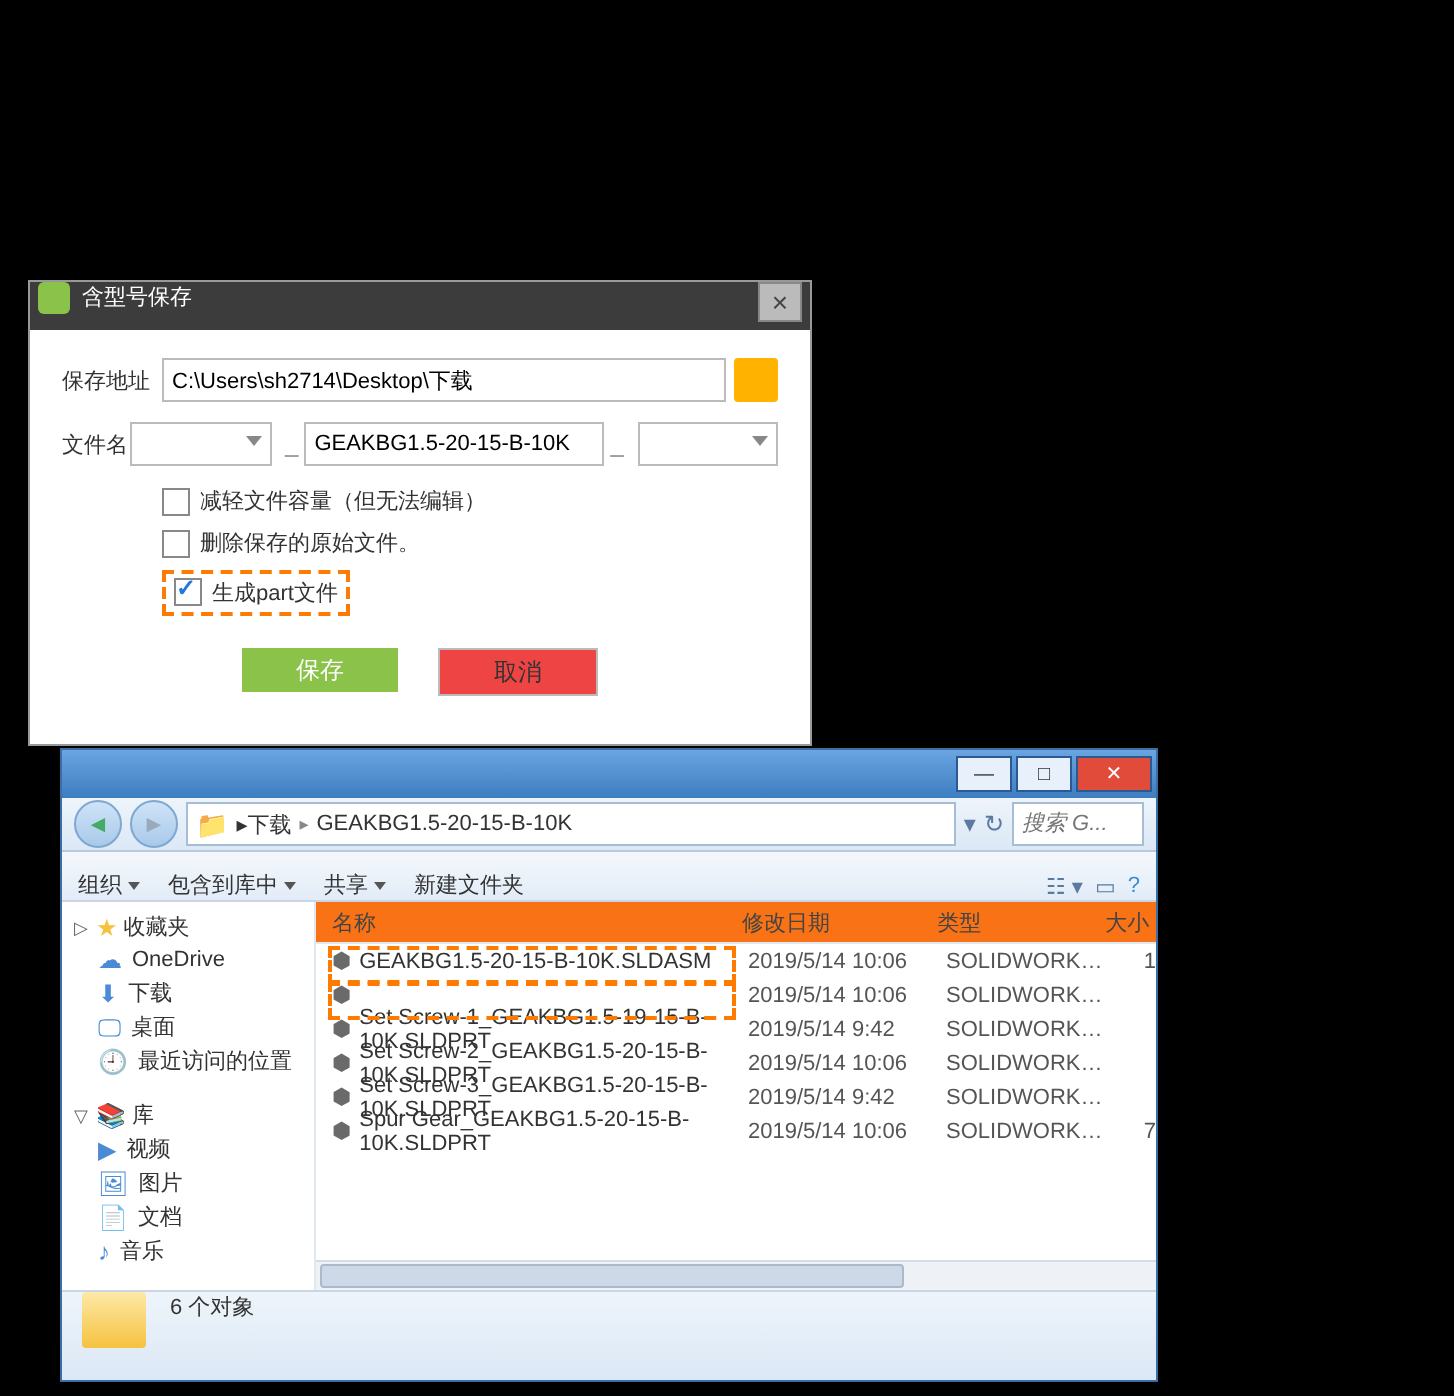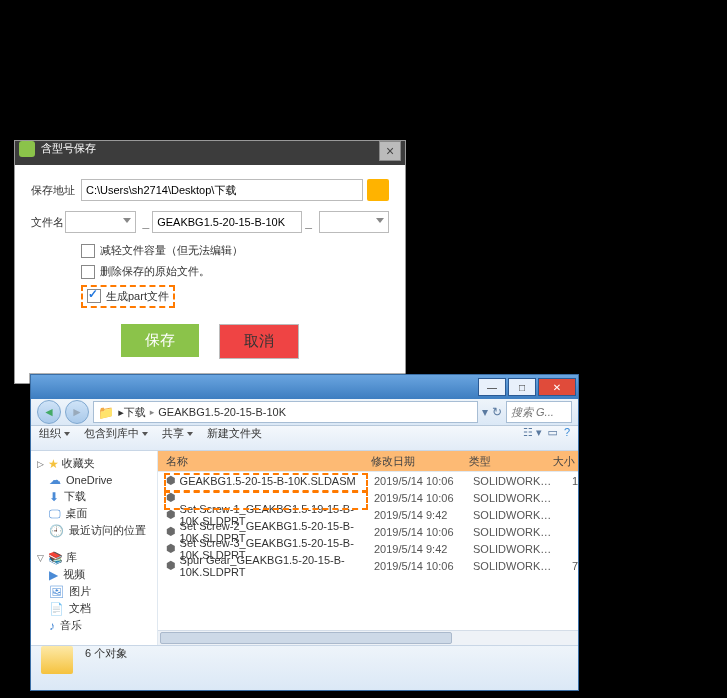--- a/index.html
+++ b/index.html
@@ -17,49 +17,49 @@
 .caret{position:absolute;right:4px;top:6px;border-left:4px solid transparent;border-right:4px solid transparent;border-top:5px solid #888}
 .sel1{width:70px;margin-right:4px}
 .dash{margin:0 3px;color:#888}
 .sel2{width:140px;padding:0 4px}
 .sel3{width:70px;margin-left:4px}
 .chk-row{margin-left:50px;display:flex;align-items:center;font-size:11px;margin-bottom:6px}
 .chk{width:12px;height:12px;border:1px solid #888;margin-right:5px;background:#fff;position:relative}
 .chk.checked::after{content:"✓";position:absolute;left:0;top:-3px;color:#2277dd;font-size:12px;font-weight:bold}
 .highlight-frame{border:2px dashed #ff7a00;padding:2px 4px;display:inline-flex;align-items:flex-start}
 .dlg-footer{display:flex;justify-content:center;gap:20px;margin-top:16px}
-.btn{width:78px;height:33px;display:flex;align-items:center;justify-content:center;font-size:15px;cursor:pointer}
+.btn{width:78px;height:22px;display:flex;align-items:center;justify-content:center;font-size:12px;cursor:pointer}
 .btn-save{background:#8bc34a;color:#fff}
 .btn-cancel{background:#ef4444;border:1px solid #bbb}
 
 .explorer{position:absolute;left:30px;top:374px;width:547px;background:#fff;border:1px solid #3a6ea5;box-shadow:0 0 0 1px rgba(0,0,0,.3)}
 .win-titlebar{height:24px;background:linear-gradient(#6aa5e0,#3d7dc0);display:flex;justify-content:flex-end;align-items:center;padding:0 2px}
 .win-btn{width:26px;height:16px;margin-left:2px;border:1px solid #2a5a95;background:#e8f0fb;display:flex;align-items:center;justify-content:center;font-size:10px;color:#333}
 .win-btn.close{background:#e04b3a;color:#fff;width:36px}
 .nav-row{height:26px;background:linear-gradient(#eef4fa,#dbe8f6);display:flex;align-items:center;padding:0 6px;gap:4px;border-bottom:1px solid #b8c9db}
 .nav-circle{width:22px;height:22px;border-radius:50%;background:linear-gradient(#cfe3f7,#a9c9ea);border:1px solid #7fa8d0;display:flex;align-items:center;justify-content:center;color:#4a6;font-size:12px}
 .nav-circle.fwd{color:#9ab}
 .crumb-bar{flex:1;height:20px;border:1px solid #a7bdd4;background:#fff;display:flex;align-items:center;padding:0 4px;font-size:11px}
 .folder-glyph{color:#f5c23e;margin-right:4px;font-size:13px}
 .crumb-sep{margin:0 4px;color:#888;font-size:9px}
 .search-box{width:56px;height:20px;border:1px solid #a7bdd4;background:#fff;font-size:11px;padding:0 4px;color:#999;font-style:italic}
-.toolbar{height:24px;background:linear-gradient(#f4f8fc,#e2ecf7);display:flex;align-items:flex-start;padding:0 8px;font-size:11px;gap:14px;border-bottom:1px solid #c8d6e6}
+.toolbar{height:24px;background:linear-gradient(#f4f8fc,#e2ecf7);display:flex;align-items:flex-end;padding:0 8px;font-size:11px;gap:14px;border-bottom:1px solid #c8d6e6}
 .tb-item{display:flex;align-items:center;gap:3px}
 .tb-caret{border-left:3px solid transparent;border-right:3px solid transparent;border-top:4px solid #555}
 .tb-right{margin-left:auto;display:flex;gap:6px;color:#5a7aa0}
 .explorer-body{display:flex;height:194px}
 .side-pane{width:126px;background:#fff;border-right:1px solid #e0e8f0;overflow:hidden;padding-top:4px}
 .side-group{font-size:11px;margin-bottom:10px}
 .side-head{display:flex;align-items:center;gap:3px;padding:1px 6px;color:#333}
 .side-item{display:flex;align-items:center;gap:5px;padding:1px 6px 1px 18px;color:#333}
 .star{color:#f5c23e;font-size:12px}
 .ico-blue{color:#4b8bd6;font-size:12px}
 .tri{font-size:9px;color:#666;width:8px}
 .content-pane{flex:1;overflow:auto;position:relative}
-.col-head{display:flex;font-size:11px;color:#444;border-bottom:1px solid #e0e8f0;height:20px;align-items:center;position:sticky;top:0;background:#fdba74}
+.col-head{display:flex;font-size:11px;color:#444;border-bottom:1px solid #e0e8f0;height:20px;align-items:center;position:sticky;top:0;background:#f97316}
 .col-name{width:210px;padding-left:8px}
 .col-date{width:100px}
 .col-type{width:86px}
 .col-size{width:26px}
 .file-row{display:flex;font-size:11px;height:17px;align-items:center;color:#333}
 .file-row .col-name{display:flex;align-items:center;gap:4px}
 .file-ico{color:#6a6a6a;font-size:11px}
 .cell-date{width:100px;color:#555}
 .cell-type{width:86px;color:#555;white-space:nowrap;overflow:hidden;text-overflow:ellipsis}
 .cell-size{width:20px;color:#555;text-align:right}

